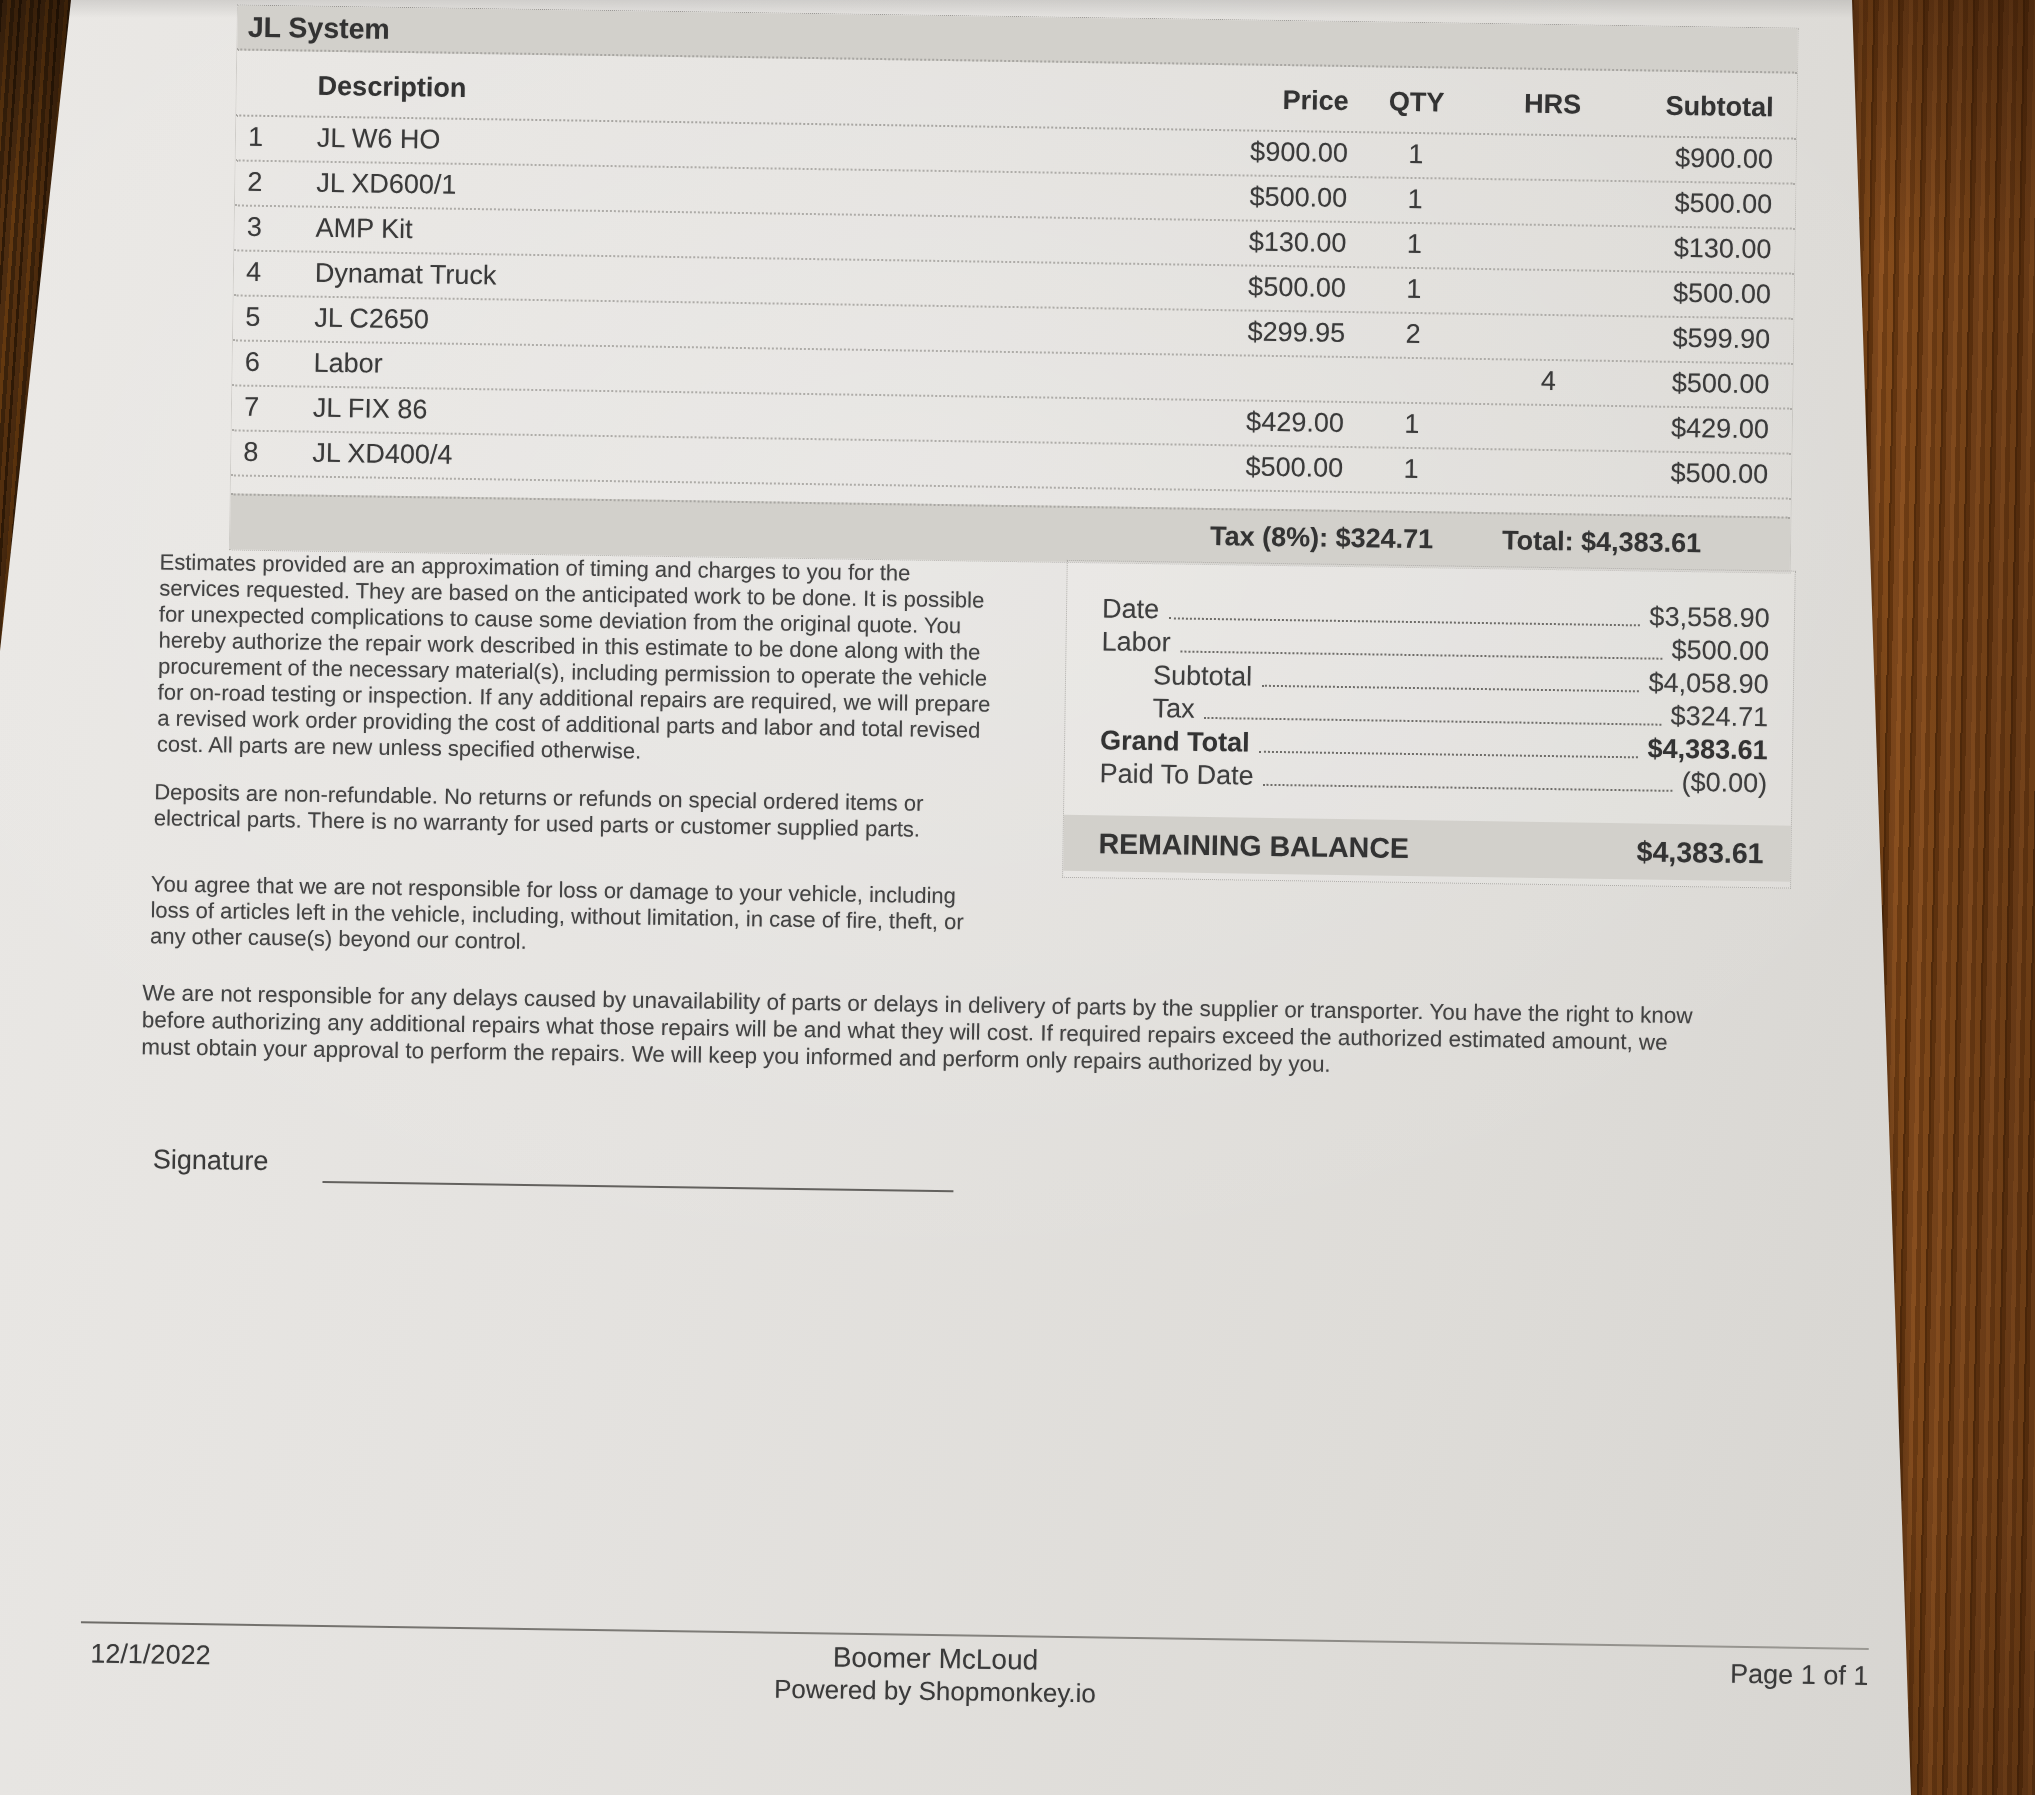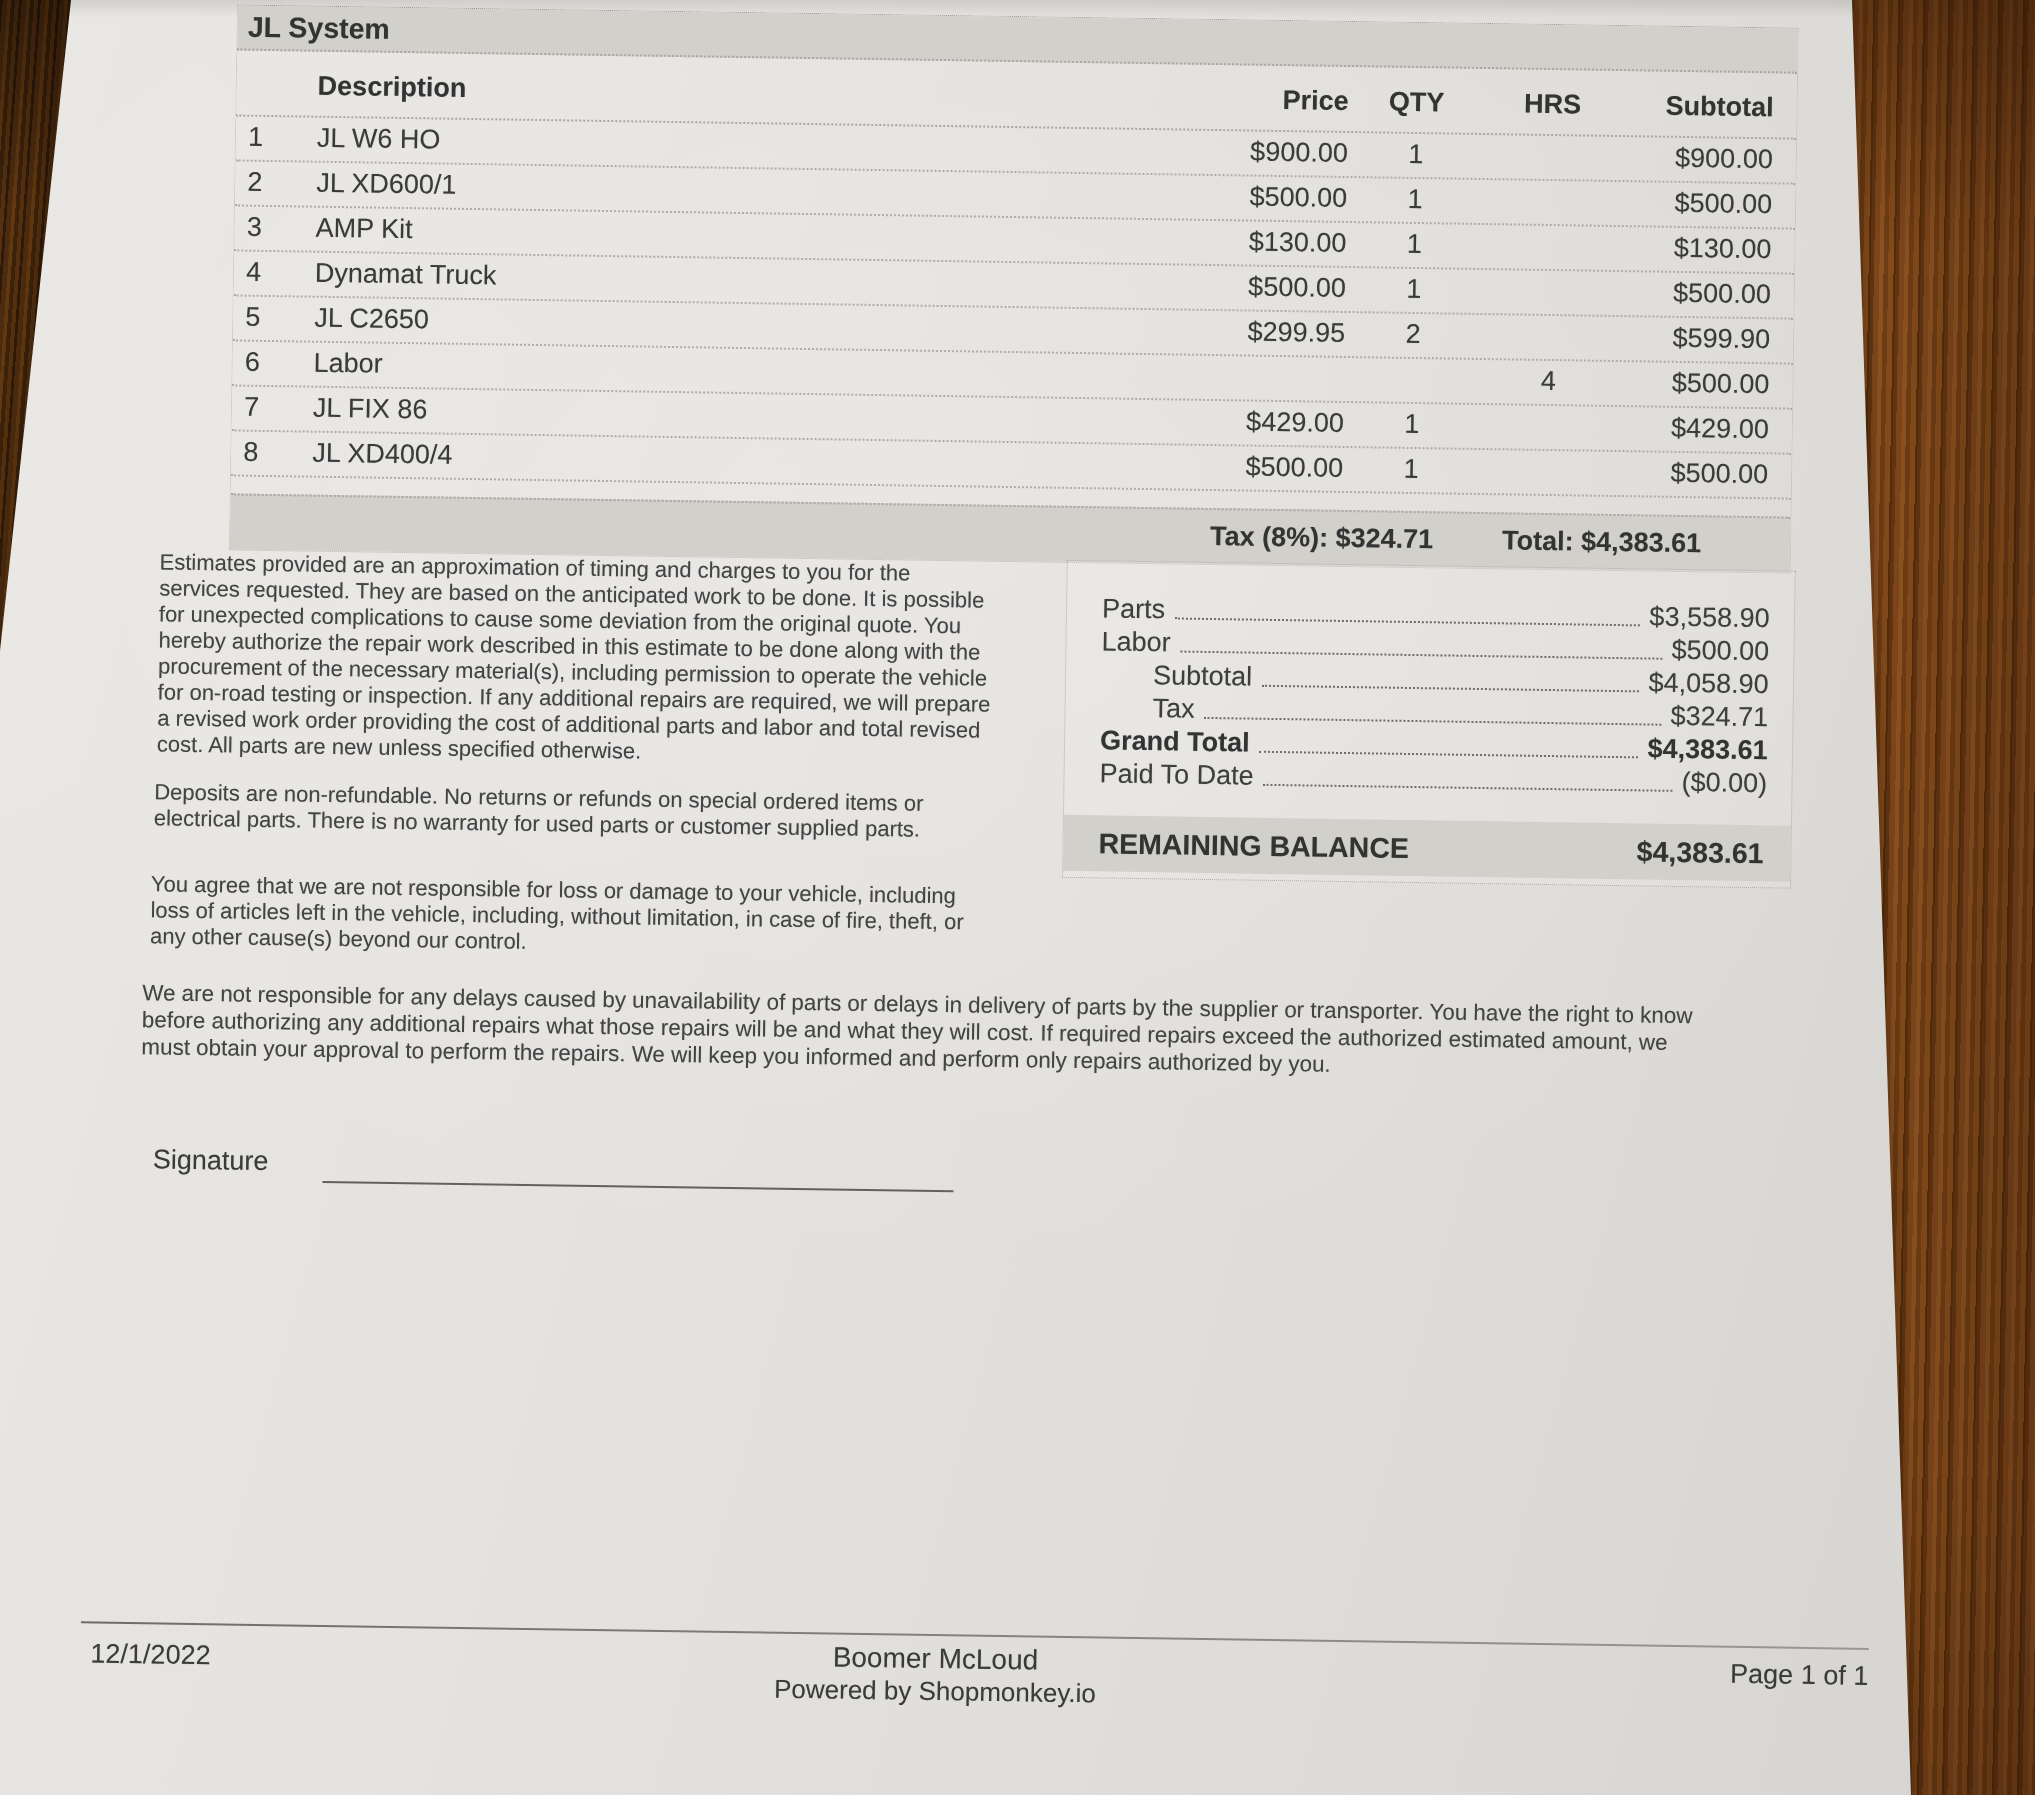--- a/index.html
+++ b/index.html
@@ -199,21 +199,21 @@
 loss of articles left in the vehicle, including, without limitation, in case of fire, theft, or
 any other cause(s) beyond our control.</p>
     <p id="p4">We are not responsible for any delays caused by unavailability of parts or delays in delivery of parts by the supplier or transporter. You have the right to know
 before authorizing any additional repairs what those repairs will be and what they will cost. If required repairs exceed the authorized estimated amount, we
 must obtain your approval to perform the repairs. We will keep you informed and perform only repairs authorized by you.</p>
   </div>
 
   <div class="summary">
     <div>
         <div class="s-row">
-          <span class="s-label">Parts</span>
+          <span class="s-label">Date</span>
           <span class="s-leader"></span>
           <span class="s-value">$3,558.90</span>
         </div>
         <div class="s-row">
           <span class="s-label">Labor</span>
           <span class="s-leader"></span>
           <span class="s-value">$500.00</span>
         </div>
         <div class="s-row indent">
           <span class="s-label">Subtotal</span>

